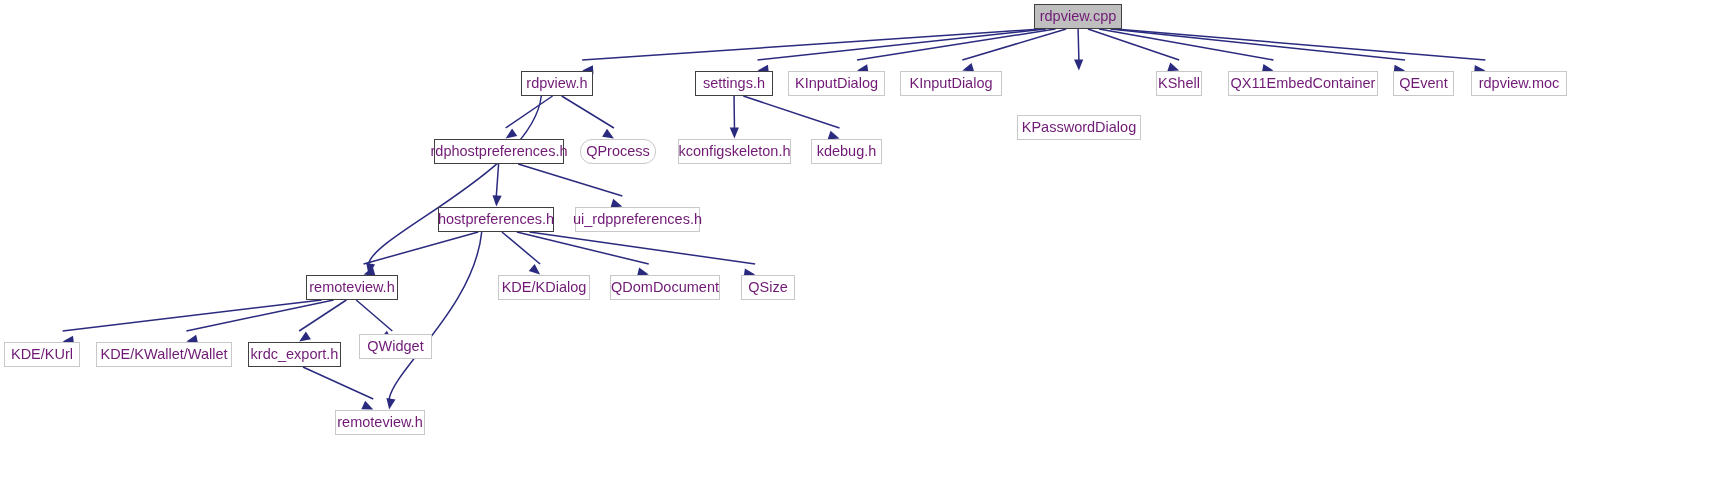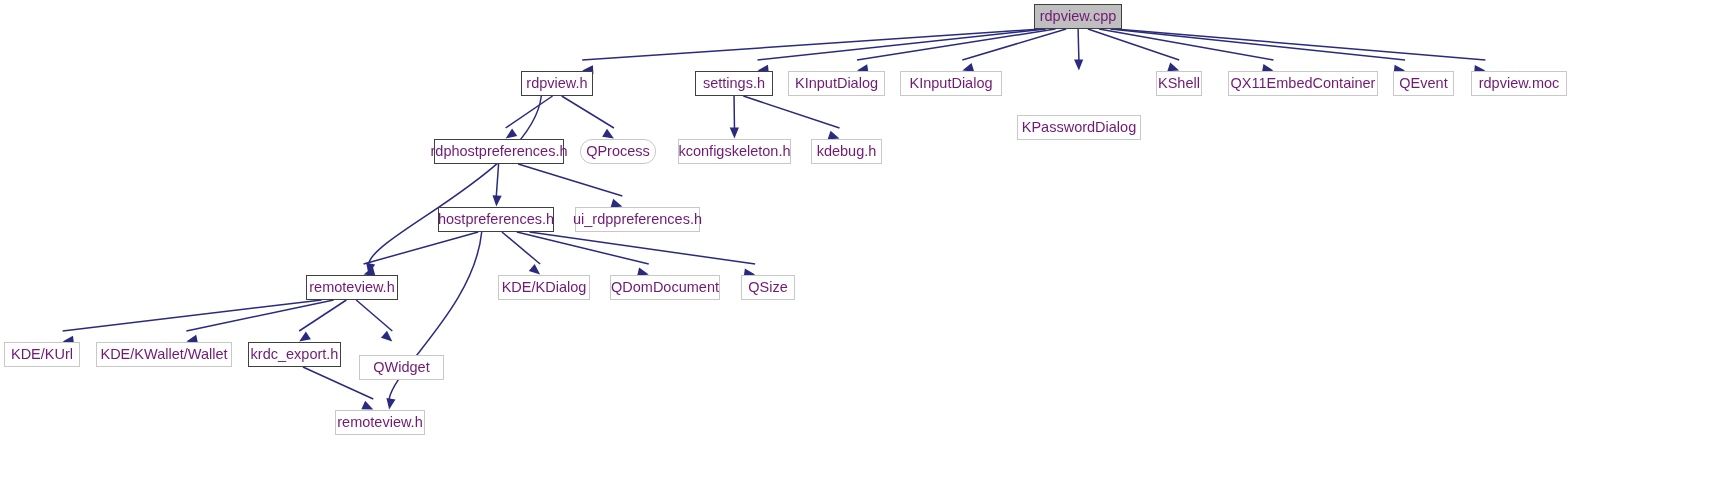--- a/index.html
+++ b/index.html
@@ -171,20 +171,20 @@
       </div>
       <div class="node " style="left: 4px; top: 342px; width: 76px;">
         <span class="node-label">KDE/KUrl</span>
       </div>
       <div class="node " style="left: 96px; top: 342px; width: 136px;">
         <span class="node-label">KDE/KWallet/Wallet</span>
       </div>
       <div class="node doc" style="left: 248px; top: 342px; width: 93px;">
         <span class="node-label">krdc_export.h</span>
       </div>
-      <div class="node " style="left: 359px; top: 355px; width: 85px;">
+      <div class="node " style="left: 359px; top: 334px; width: 73px;">
         <span class="node-label">QWidget</span>
       </div>
       <div class="node " style="left: 335px; top: 410px; width: 90px;">
         <span class="node-label">remoteview.h</span>
       </div>
     </div>
 </div>
 
 </body></html>

